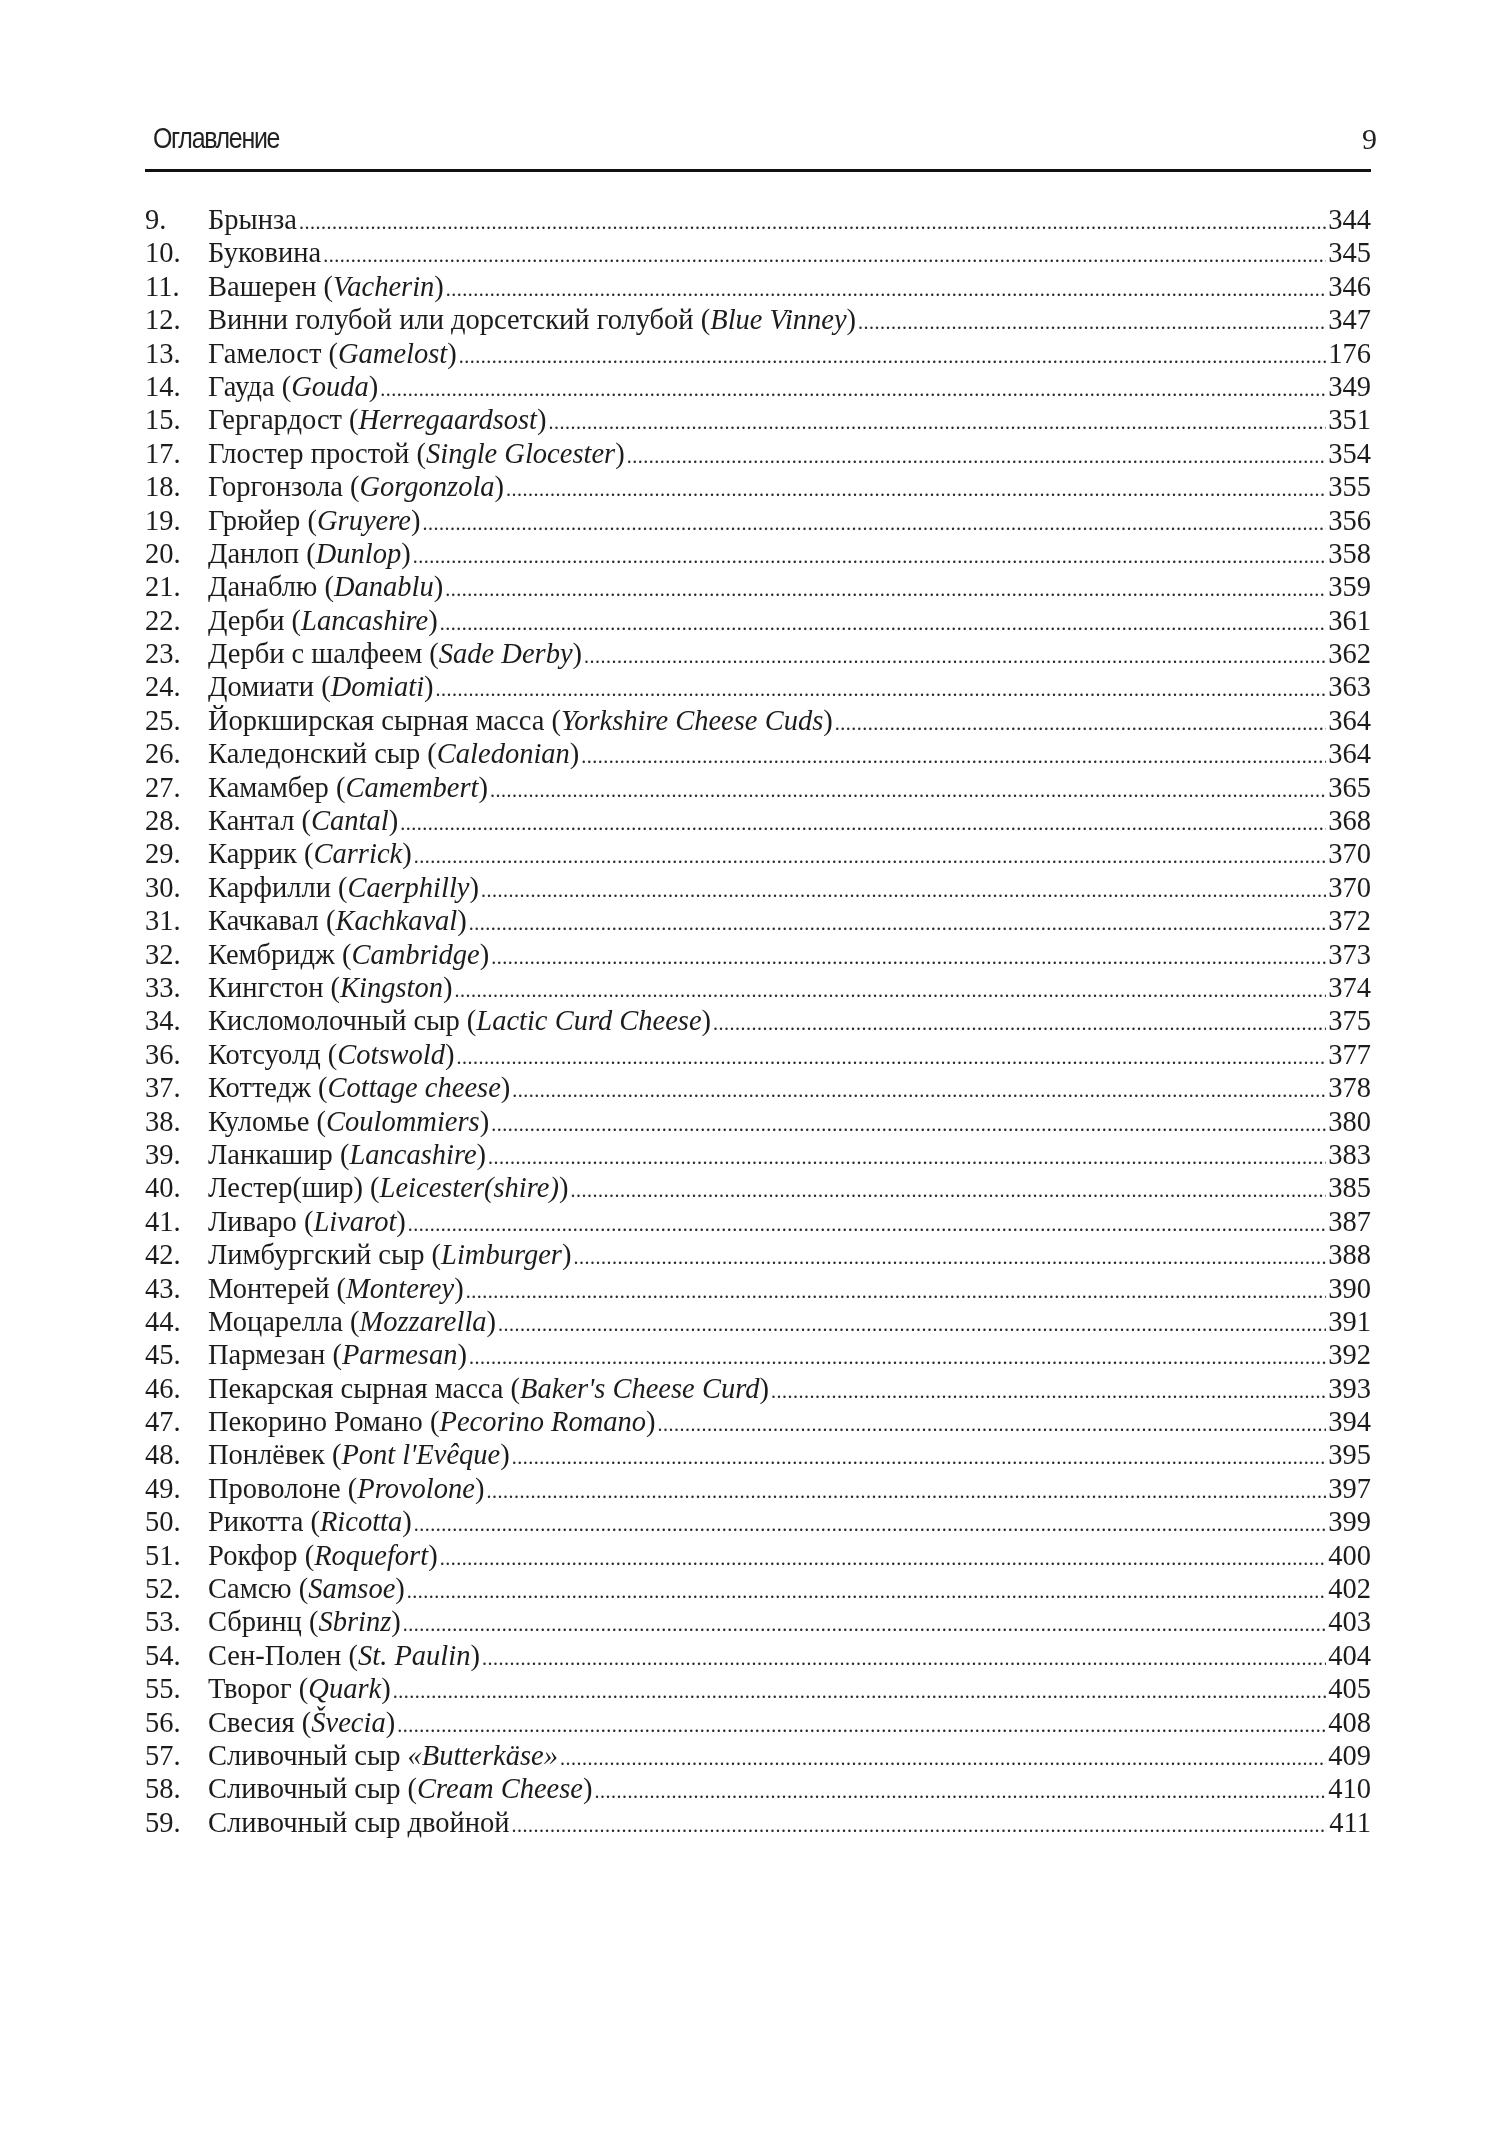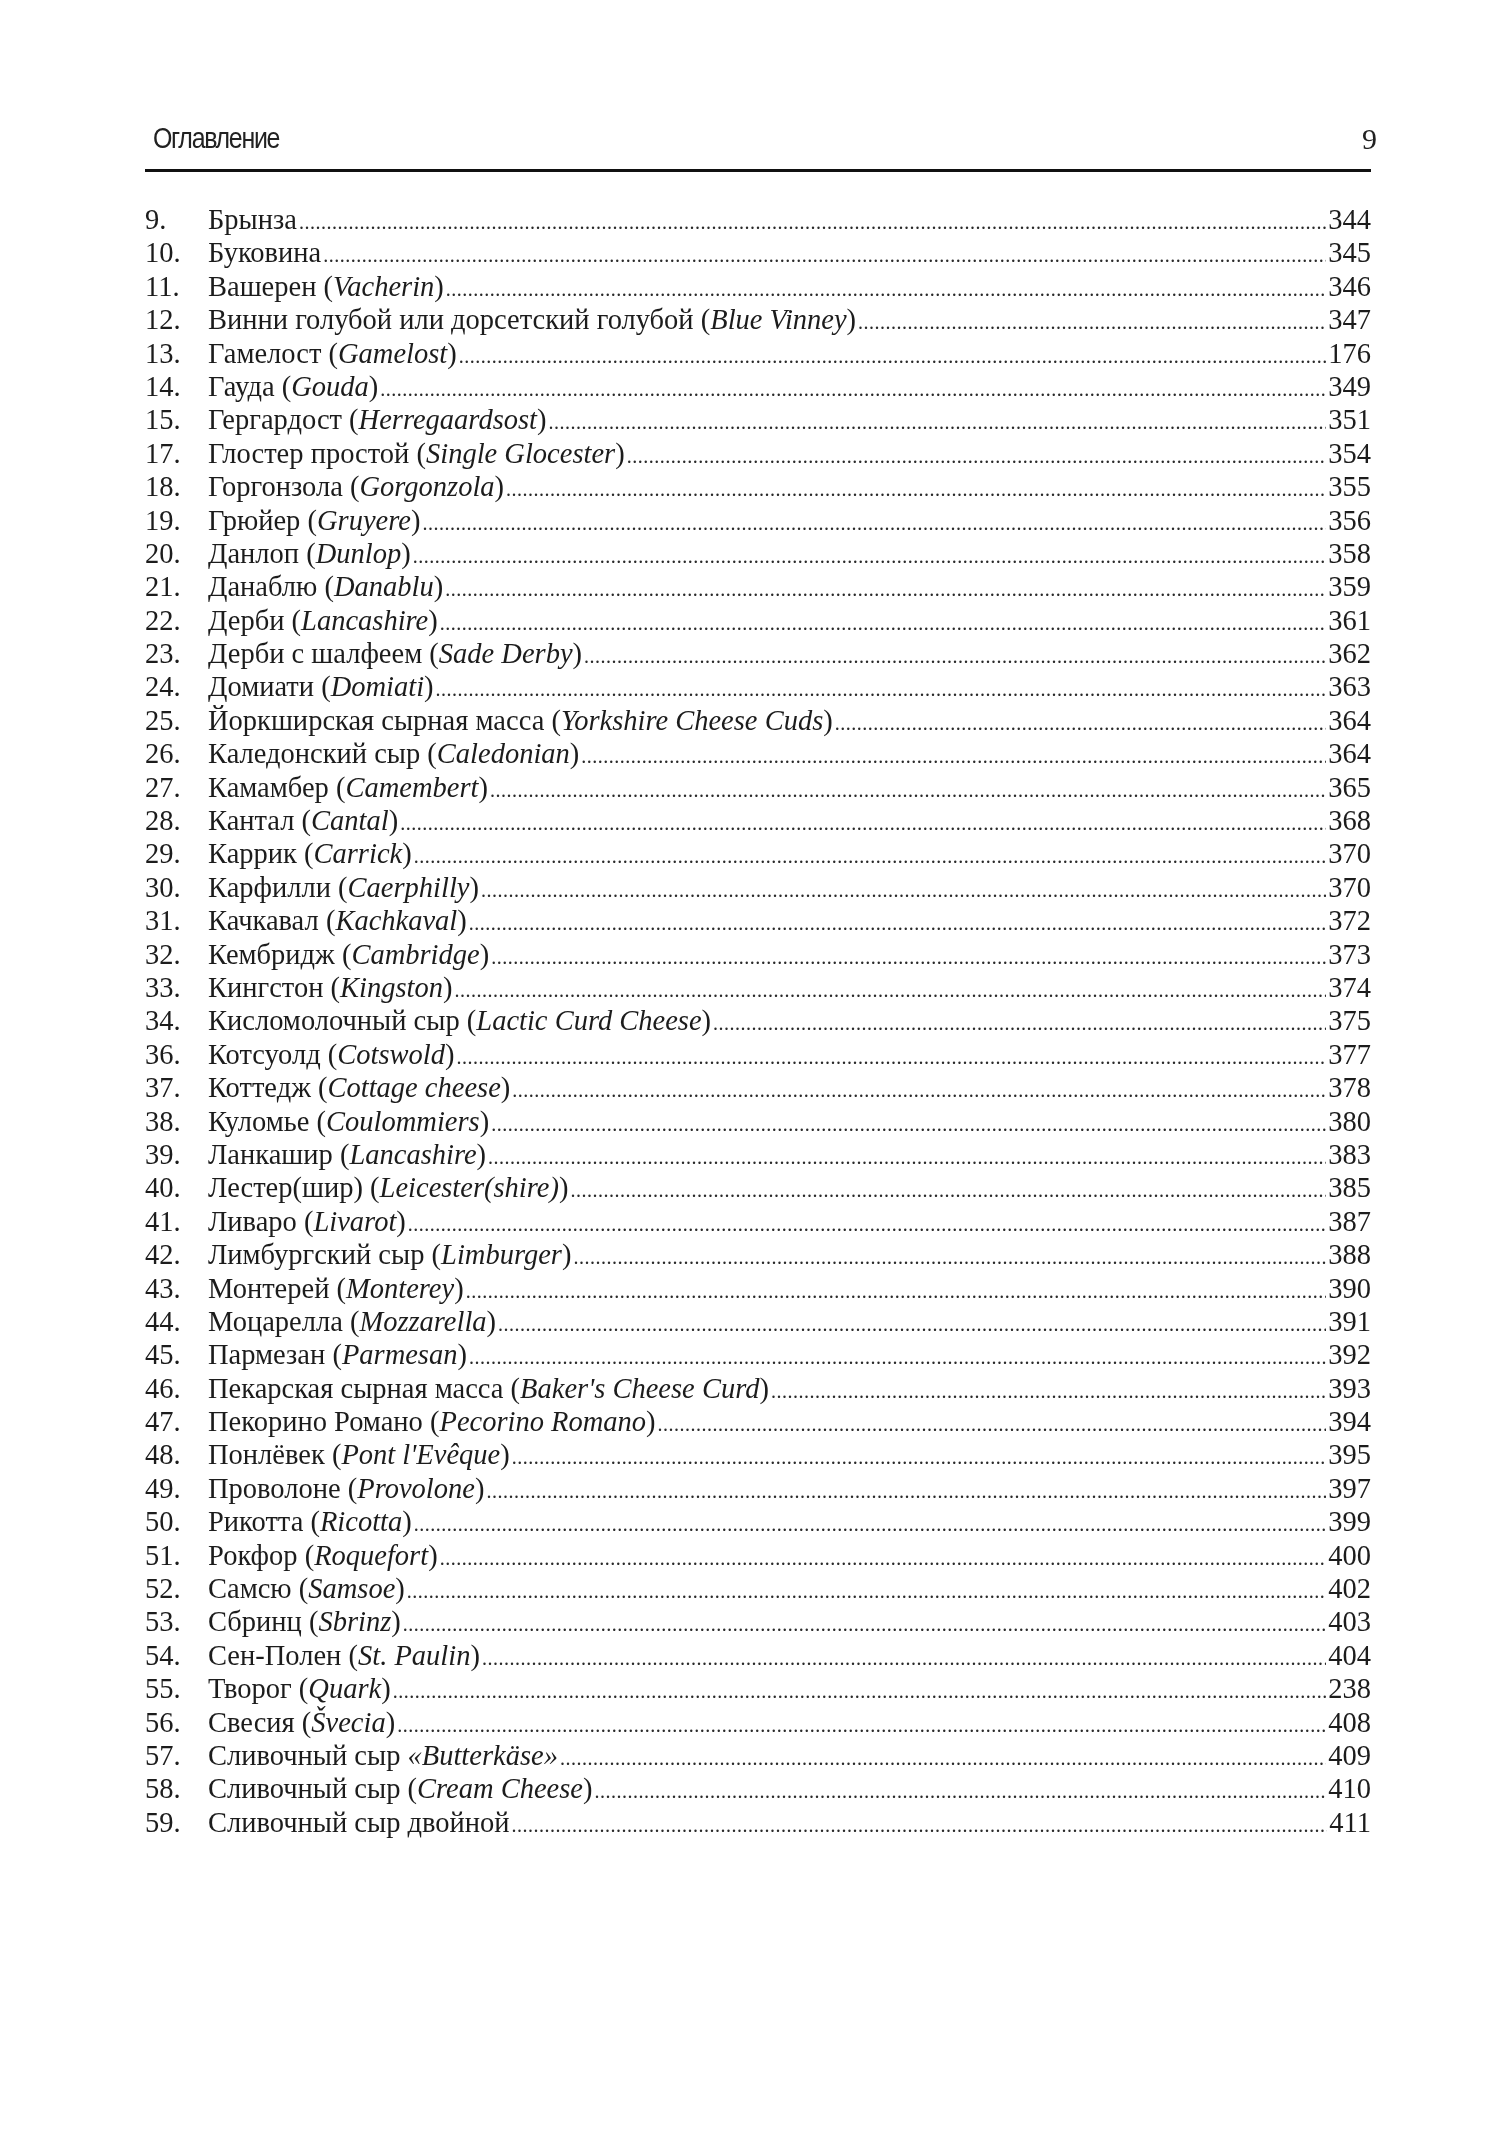--- a/index.html
+++ b/index.html
@@ -309,21 +309,21 @@
     <div class="toc-row">
       <span class="toc-num">54.</span>
       <span class="toc-title"><span>Сен-Полен</span><span> (</span><i>St. Paulin</i><span>)</span></span>
       <span class="toc-leader"></span>
       <span class="toc-page">404</span>
     </div>
     <div class="toc-row">
       <span class="toc-num">55.</span>
       <span class="toc-title"><span>Творог</span><span> (</span><i>Quark</i><span>)</span></span>
       <span class="toc-leader"></span>
-      <span class="toc-page">238</span>
+      <span class="toc-page">405</span>
     </div>
     <div class="toc-row">
       <span class="toc-num">56.</span>
       <span class="toc-title"><span>Свесия</span><span> (</span><i>Švecia</i><span>)</span></span>
       <span class="toc-leader"></span>
       <span class="toc-page">408</span>
     </div>
     <div class="toc-row">
       <span class="toc-num">57.</span>
       <span class="toc-title"><span>Сливочный сыр</span><span style="font-style: italic;"> «</span><i>Butterkäse</i><span style="font-style: italic;">»</span></span>

